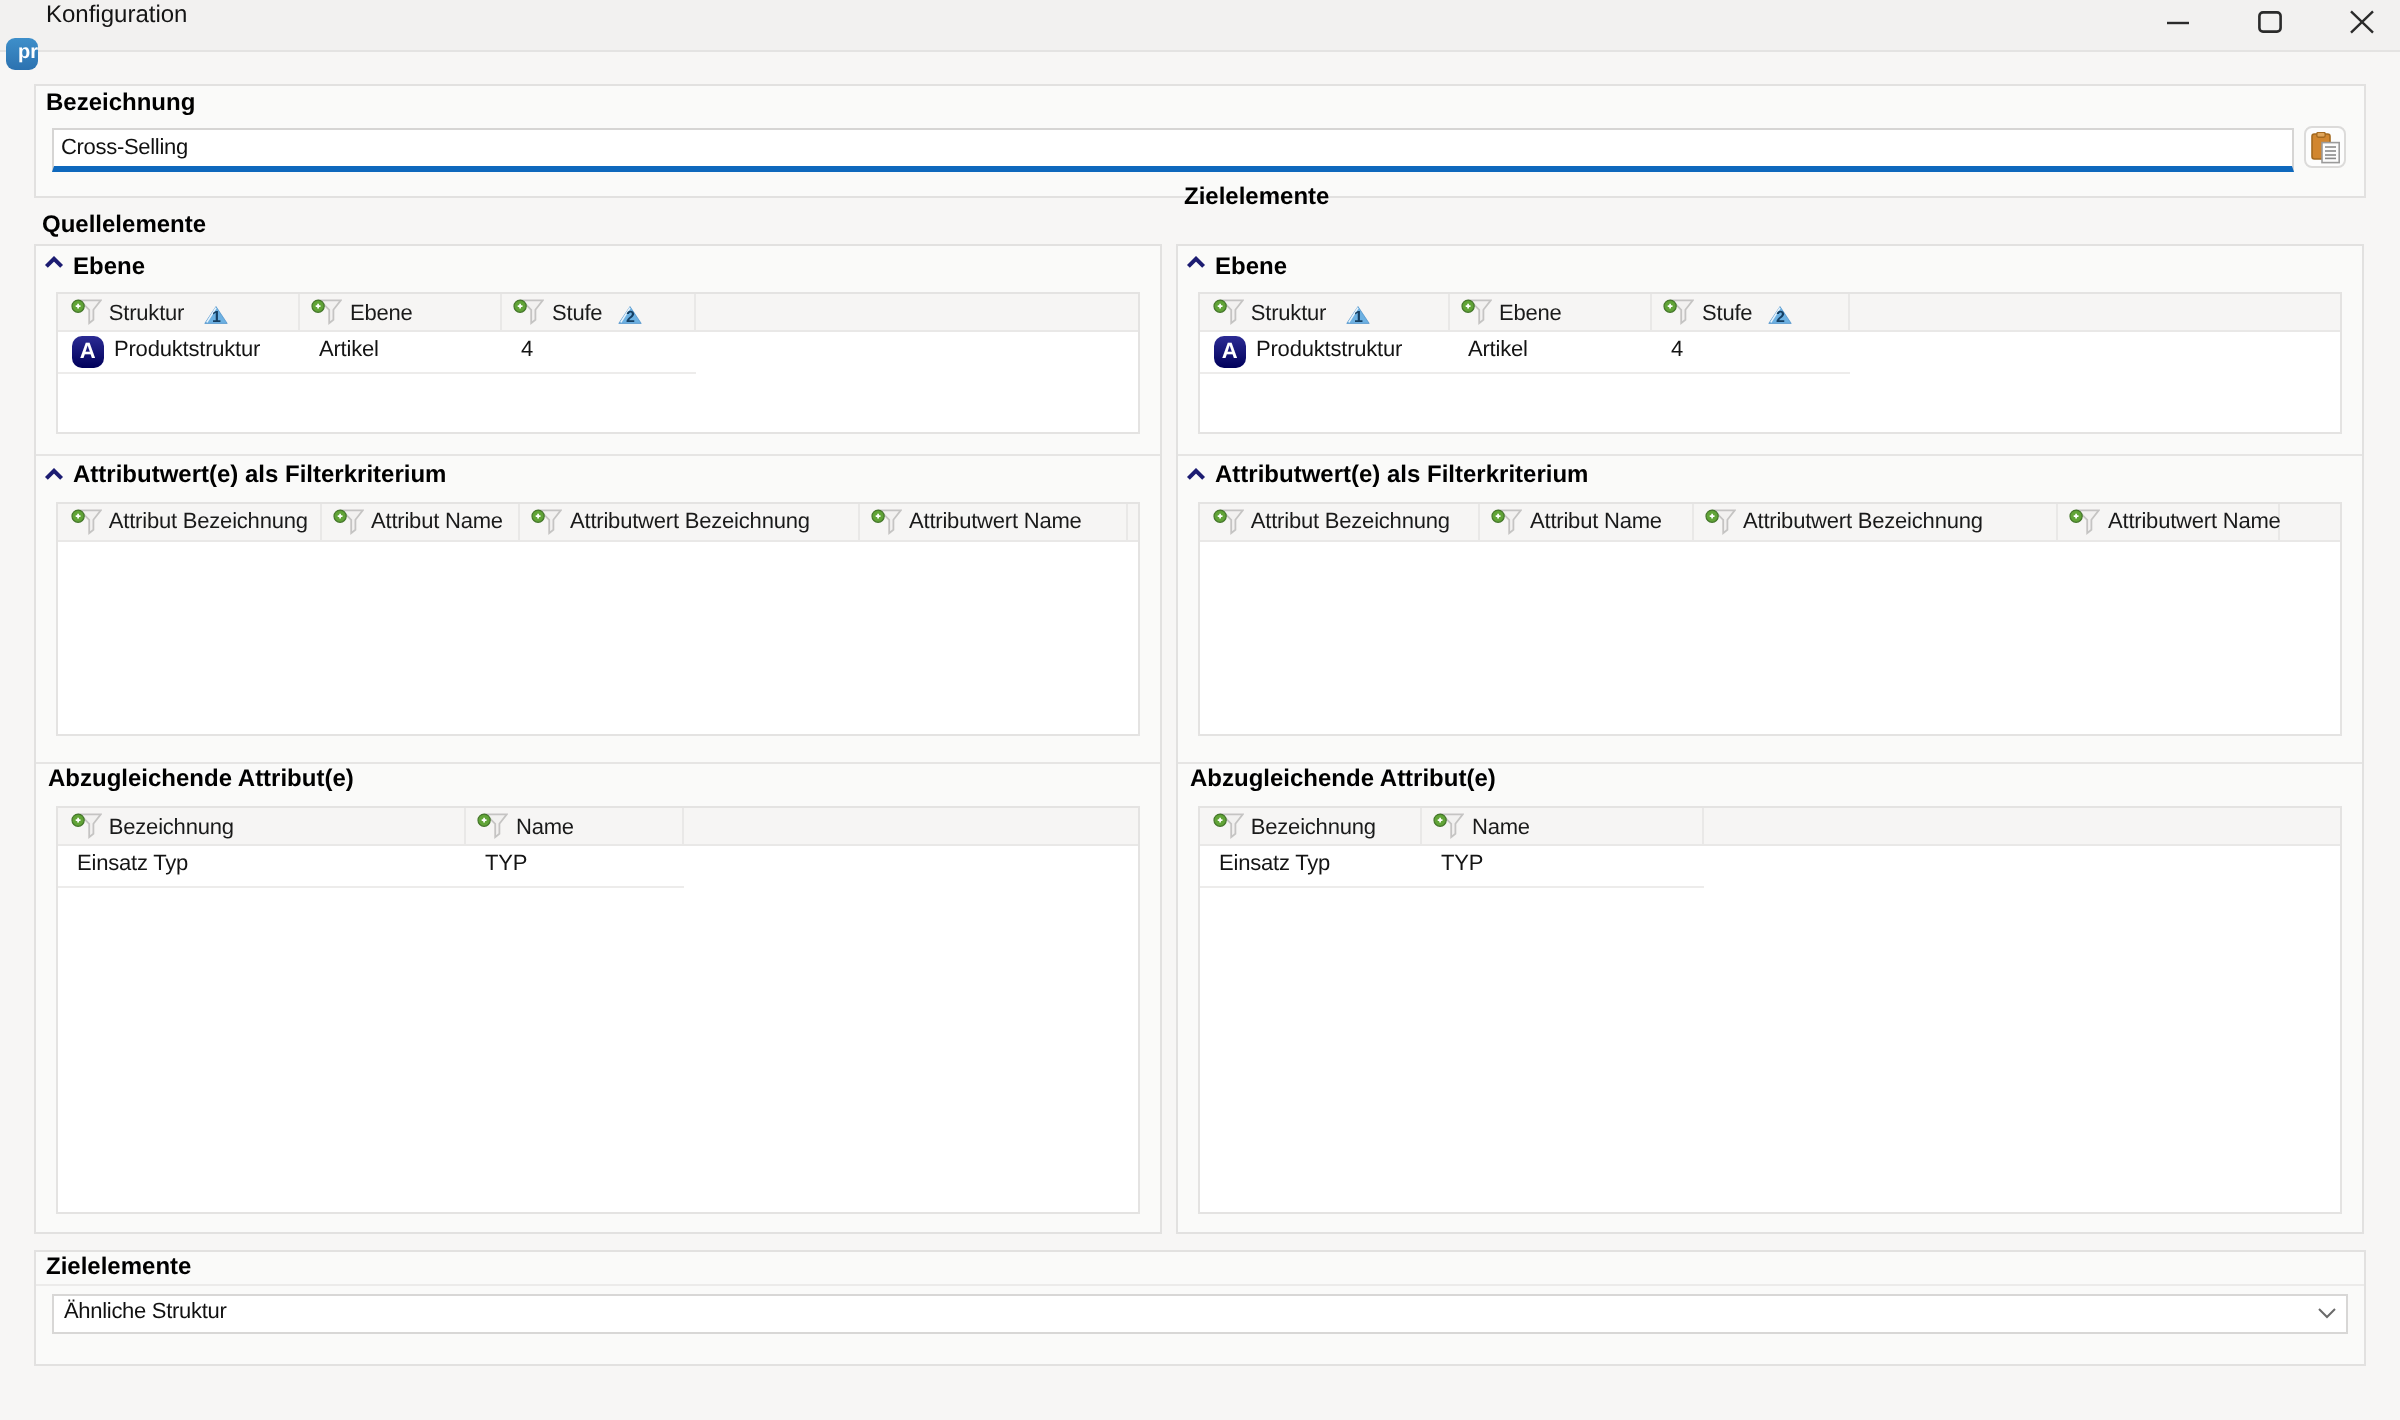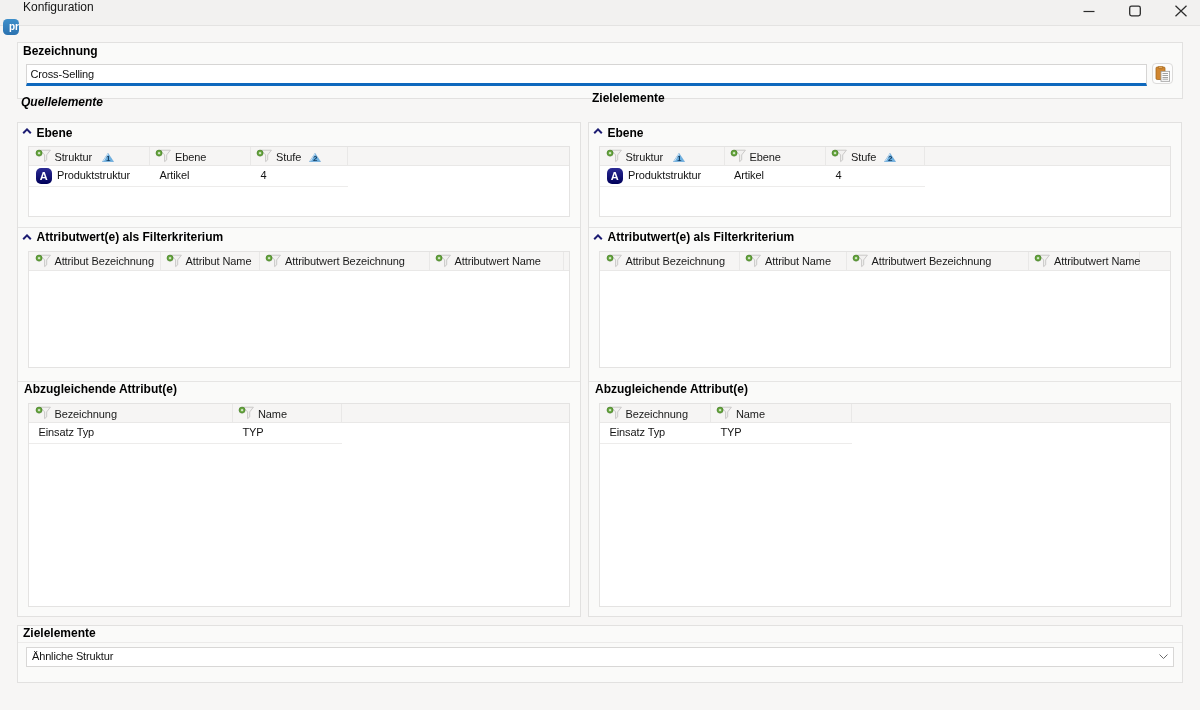--- a/index.html
+++ b/index.html
@@ -39,21 +39,21 @@
 <div class="abs" style="left:1152px;top:63px;width:21px;height:21px;background:#fdfdfd;border:1px solid #dcdbda;border-radius:4px;"></div>
 <svg class="abs" style="left:1155px;top:66px" width="16" height="16" viewBox="0 0 16 16">
 <rect x="1" y="1" width="9" height="12.5" rx="1.2" fill="#d1862f" stroke="#a4691f" stroke-width="0.8"></rect>
 <rect x="3.4" y="0.2" width="4.2" height="2.4" rx="0.8" fill="#e0a55a" stroke="#a4691f" stroke-width="0.7"></rect>
 <rect x="6" y="5.3" width="8.6" height="10" fill="#fcfcfc" stroke="#9b9b9b" stroke-width="0.8"></rect>
 <line x1="7.5" y1="7.5" x2="13" y2="7.5" stroke="#8a8a8a" stroke-width="0.8"></line>
 <line x1="7.5" y1="9.5" x2="13" y2="9.5" stroke="#8a8a8a" stroke-width="0.8"></line>
 <line x1="7.5" y1="11.5" x2="13" y2="11.5" stroke="#8a8a8a" stroke-width="0.8"></line>
 <line x1="7.5" y1="13.2" x2="13" y2="13.2" stroke="#8a8a8a" stroke-width="0.8"></line>
 </svg>
-<div class="blabel" style="left:21px;top:95px;font-style:italic;">Quellelemente</div>
+<div class="blabel" style="left:21px;top:105px;">Quellelemente</div>
 <div class="blabel" style="left:592px;top:91px;">Zielelemente</div>
 <div class="panel" style="left:17px;top:122px;width:564px;height:495px;"></div>
 <svg class="abs" style="left:21.5px;top:127.5px" width="10" height="7" viewBox="0 0 10 7">
     <path d="M1.2 5.2 L5 1.4 L8.8 5.2" fill="none" stroke="#1c1c72" stroke-width="2"></path>
   </svg>
 <div class="blabel" style="left:36.5px;top:125.5px;">Ebene</div>
 <div class="tbl" style="left:28px;top:146px;width:542px;height:70.5px;">
 <div class="thead"></div>
 <div class="th" style="left:0.0px;width:121px;"></div>
 <div class="th" style="left:121.0px;width:101px;"></div>

